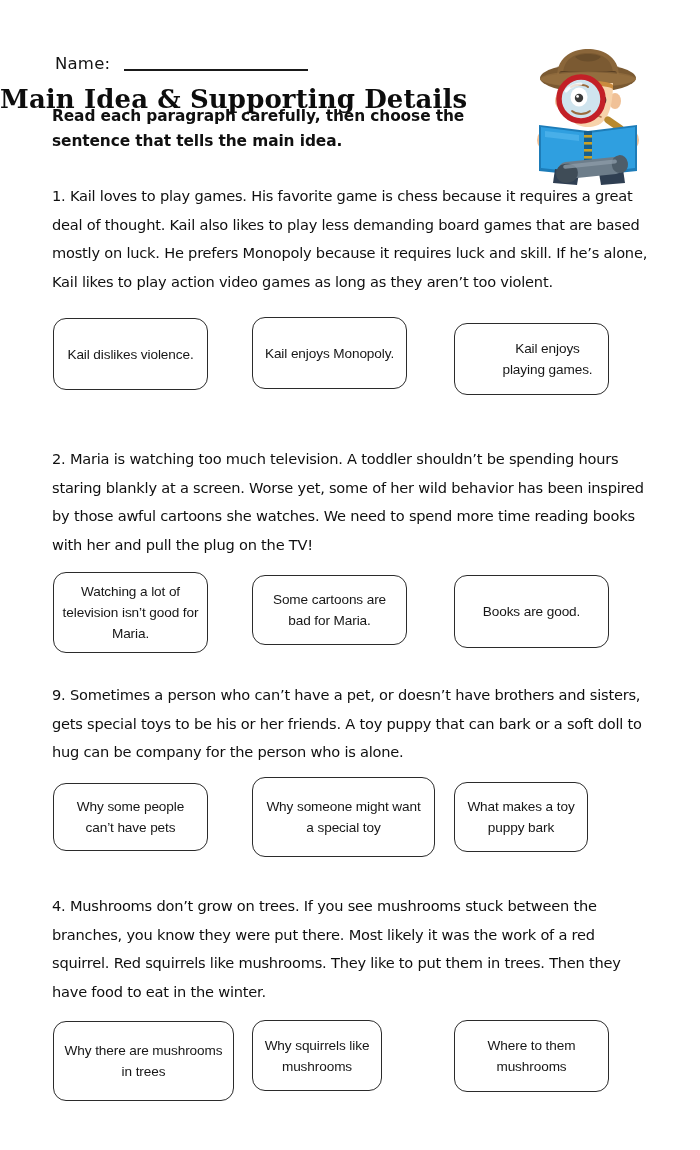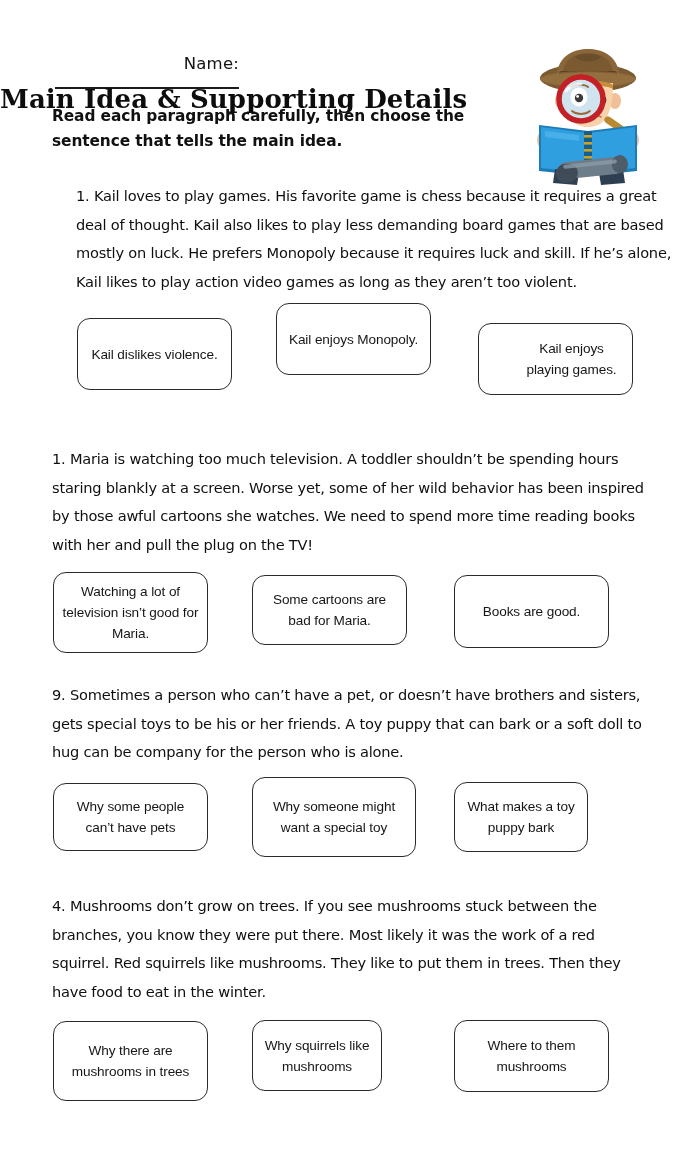--- a/index.html
+++ b/index.html
@@ -27,21 +27,20 @@
   }
 
   
   .name-row {
     position: absolute;
     left: 55px;
     top: 56px;
     display: flex;
     align-items: flex-end;
     gap: 14px;
-    flex-direction: column;
   }
   .name-label {
     font-family: "DejaVu Sans", sans-serif;
     font-size: 16.5px;
     letter-spacing: 0.2px;
     color: #141414;
     line-height: 1;
   }
   .name-line {
     width: 184px;
@@ -198,69 +197,69 @@
       <path d="M36 124 L60 128 L58 140 L34 138 Z" fill="#2f3f52"></path>
       <path d="M80 128 L104 124 L106 138 L82 140 Z" fill="#2f3f52"></path>
 
       <rect x="38" y="118" width="66" height="17" rx="8.5" transform="rotate(-6 38 118)" fill="#6d7d8a"></rect>
       <rect x="36" y="120" width="22" height="19" rx="9.5" transform="rotate(-6 36 120)" fill="#3f4c57"></rect>
       <rect x="92" y="111" width="16" height="18" rx="8" transform="rotate(-6 92 111)" fill="#4e5d69"></rect>
       <rect x="44" y="120" width="54" height="4" rx="2" transform="rotate(-6 44 120)" fill="#8b9aa6" opacity="0.8"></rect>
     </svg>
   </div>
 
-  <div class="question" style="top:182px;margin-left:24px;">
+  <div class="question" style="top:182px;">
     <p class="paragraph">1.  Kail loves to play games. His favorite game is chess because it requires a great deal of thought. Kail also likes to play less demanding board games that are based mostly on luck. He prefers Monopoly because it requires luck and skill. If he’s alone, Kail likes to play action video games as long as they aren’t too violent.</p>
     <div class="choices" style="height:100px;">
       <div class="choice-box" style="left:1px; top:22px; width:155px; height:72px;">
         <span class="choice-text">Kail dislikes violence.</span>
       </div>
-      <div class="choice-box" style="left:200px; top:7px; width:155px; height:72px;">
+      <div class="choice-box" style="left:200px; top:21px; width:155px; height:72px;">
         <span class="choice-text">Kail enjoys Monopoly.</span>
       </div>
       <div class="choice-box" style="left:402px; top:27px; width:155px; height:72px;padding-left:40px;">
         <span class="choice-text">Kail enjoys playing games.</span>
       </div>
     </div>
   </div>
 
   <div class="question" style="top:445px;">
-    <p class="paragraph">1.  Maria is watching too much television. A toddler shouldn’t be spending hours staring blankly at a screen. Worse yet, some of her wild behavior has been inspired by those awful cartoons she watches.  We need to spend more time reading books with her and pull the plug on the TV!</p>
+    <p class="paragraph">2.  Maria is watching too much television. A toddler shouldn’t be spending hours staring blankly at a screen. Worse yet, some of her wild behavior has been inspired by those awful cartoons she watches.  We need to spend more time reading books with her and pull the plug on the TV!</p>
     <div class="choices" style="height:105px;">
       <div class="choice-box" style="left:1px; top:13px; width:155px; height:81px;">
         <span class="choice-text">Watching a lot of television isn’t good for Maria.</span>
       </div>
       <div class="choice-box" style="left:200px; top:16px; width:155px; height:70px;">
         <span class="choice-text">Some cartoons are bad for Maria.</span>
       </div>
       <div class="choice-box" style="left:402px; top:16px; width:155px; height:73px;">
         <span class="choice-text">Books are good.</span>
       </div>
     </div>
   </div>
 
   <div class="question" style="top:681px;">
     <p class="paragraph">9.  Sometimes a person who can’t have a pet, or doesn’t have brothers and sisters, gets special toys to be his or her friends. A toy puppy that can bark or a soft doll to hug can be company for the person who is alone.</p>
     <div class="choices" style="height:105px;">
       <div class="choice-box" style="left:1px; top:16px; width:155px; height:68px;">
         <span class="choice-text">Why some people can’t have pets</span>
       </div>
-      <div class="choice-box" style="left:200px; top:10px; width:164px; height:80px;">
+      <div class="choice-box" style="left:200px; top:10px; width:183px; height:80px;">
         <span class="choice-text">Why someone might want a special toy</span>
       </div>
       <div class="choice-box" style="left:402px; top:15px; width:134px; height:70px;">
         <span class="choice-text">What makes a toy puppy bark</span>
       </div>
     </div>
   </div>
 
   <div class="question" style="top:892px;">
     <p class="paragraph">4.  Mushrooms don’t grow on trees. If you see mushrooms stuck between the branches, you know they were put there. Most likely it was the work of a red squirrel. Red squirrels like mushrooms. They like to put them in trees. Then they have food to eat in the winter.</p>
     <div class="choices" style="height:105px;">
-      <div class="choice-box" style="left:1px; top:15px; width:155px; height:80px;">
+      <div class="choice-box" style="left:1px; top:15px; width:181px; height:80px;">
         <span class="choice-text">Why there are mushrooms in trees</span>
       </div>
       <div class="choice-box" style="left:200px; top:14px; width:130px; height:71px;">
         <span class="choice-text">Why squirrels like mushrooms</span>
       </div>
       <div class="choice-box" style="left:402px; top:14px; width:155px; height:72px;">
         <span class="choice-text">Where to them mushrooms</span>
       </div>
     </div>
   </div>

